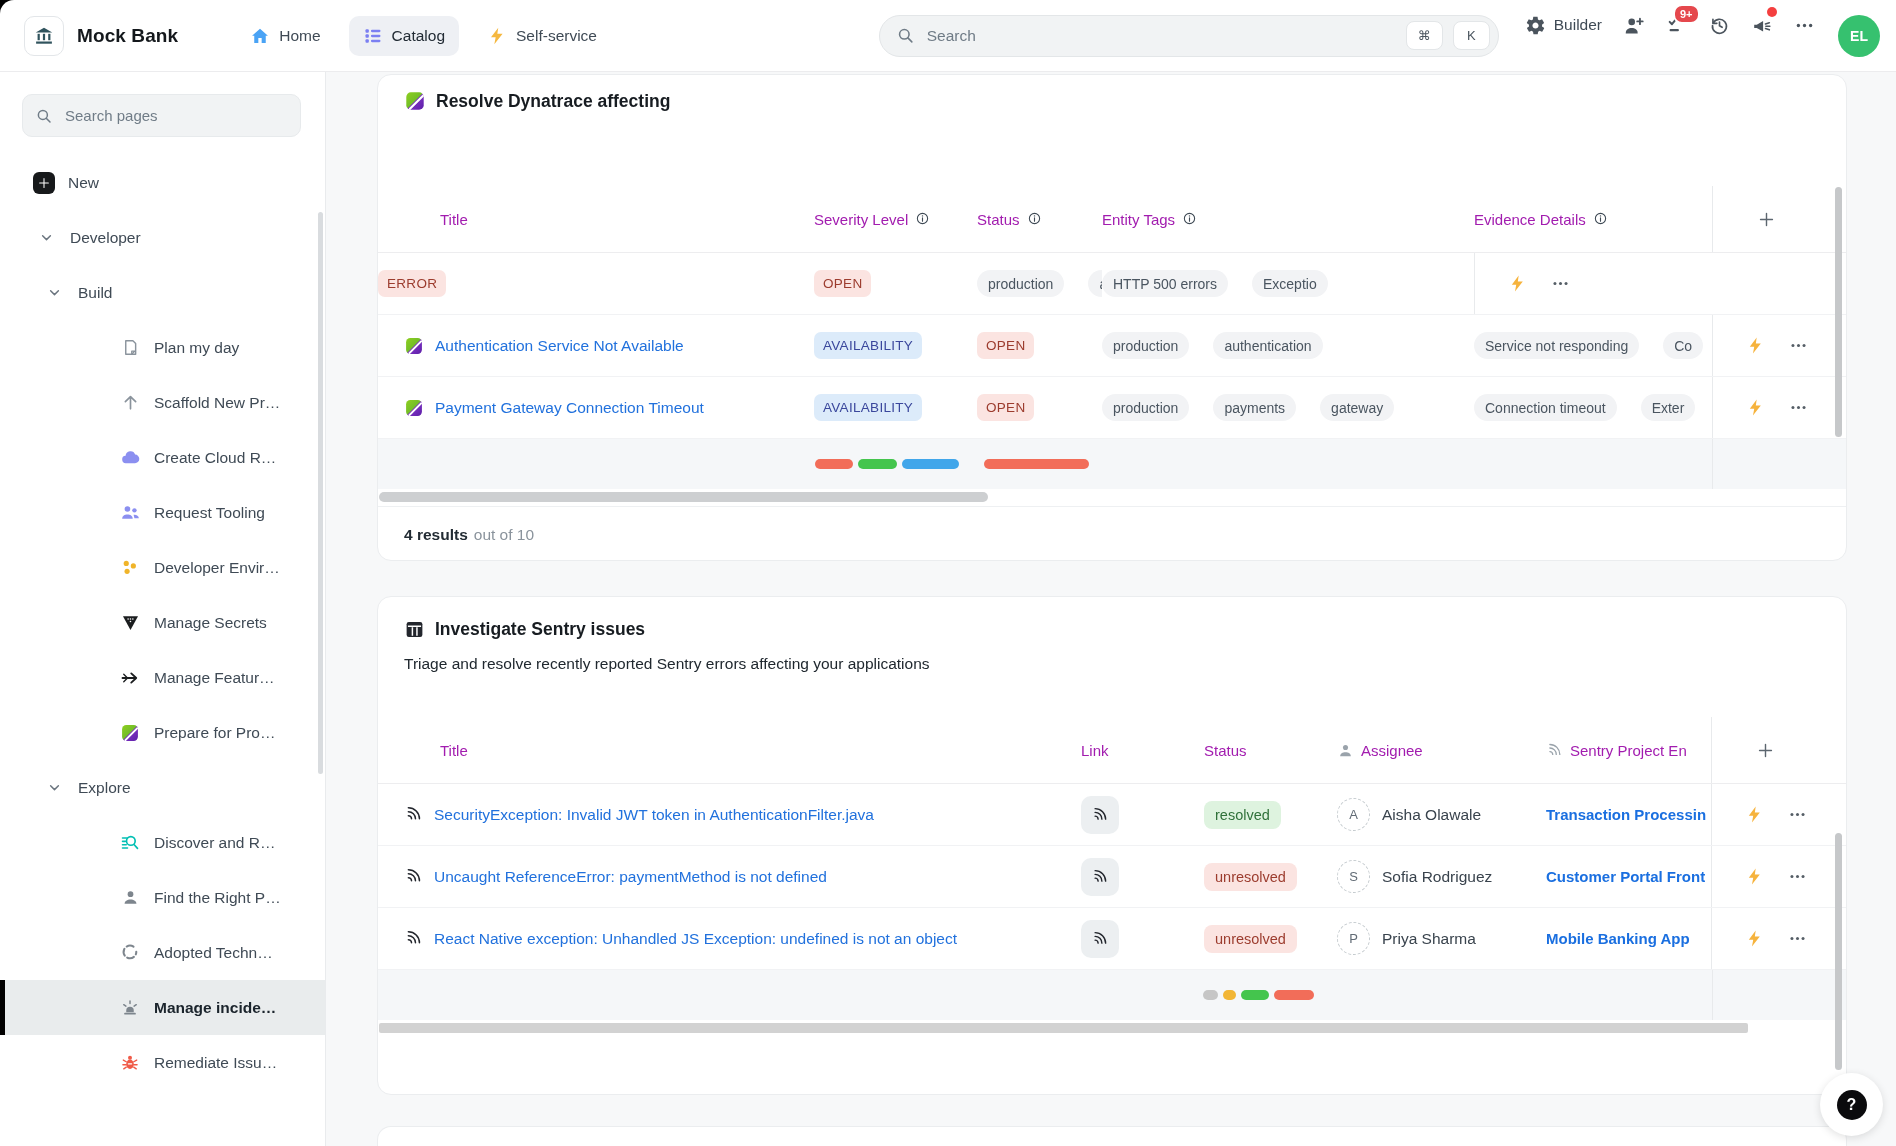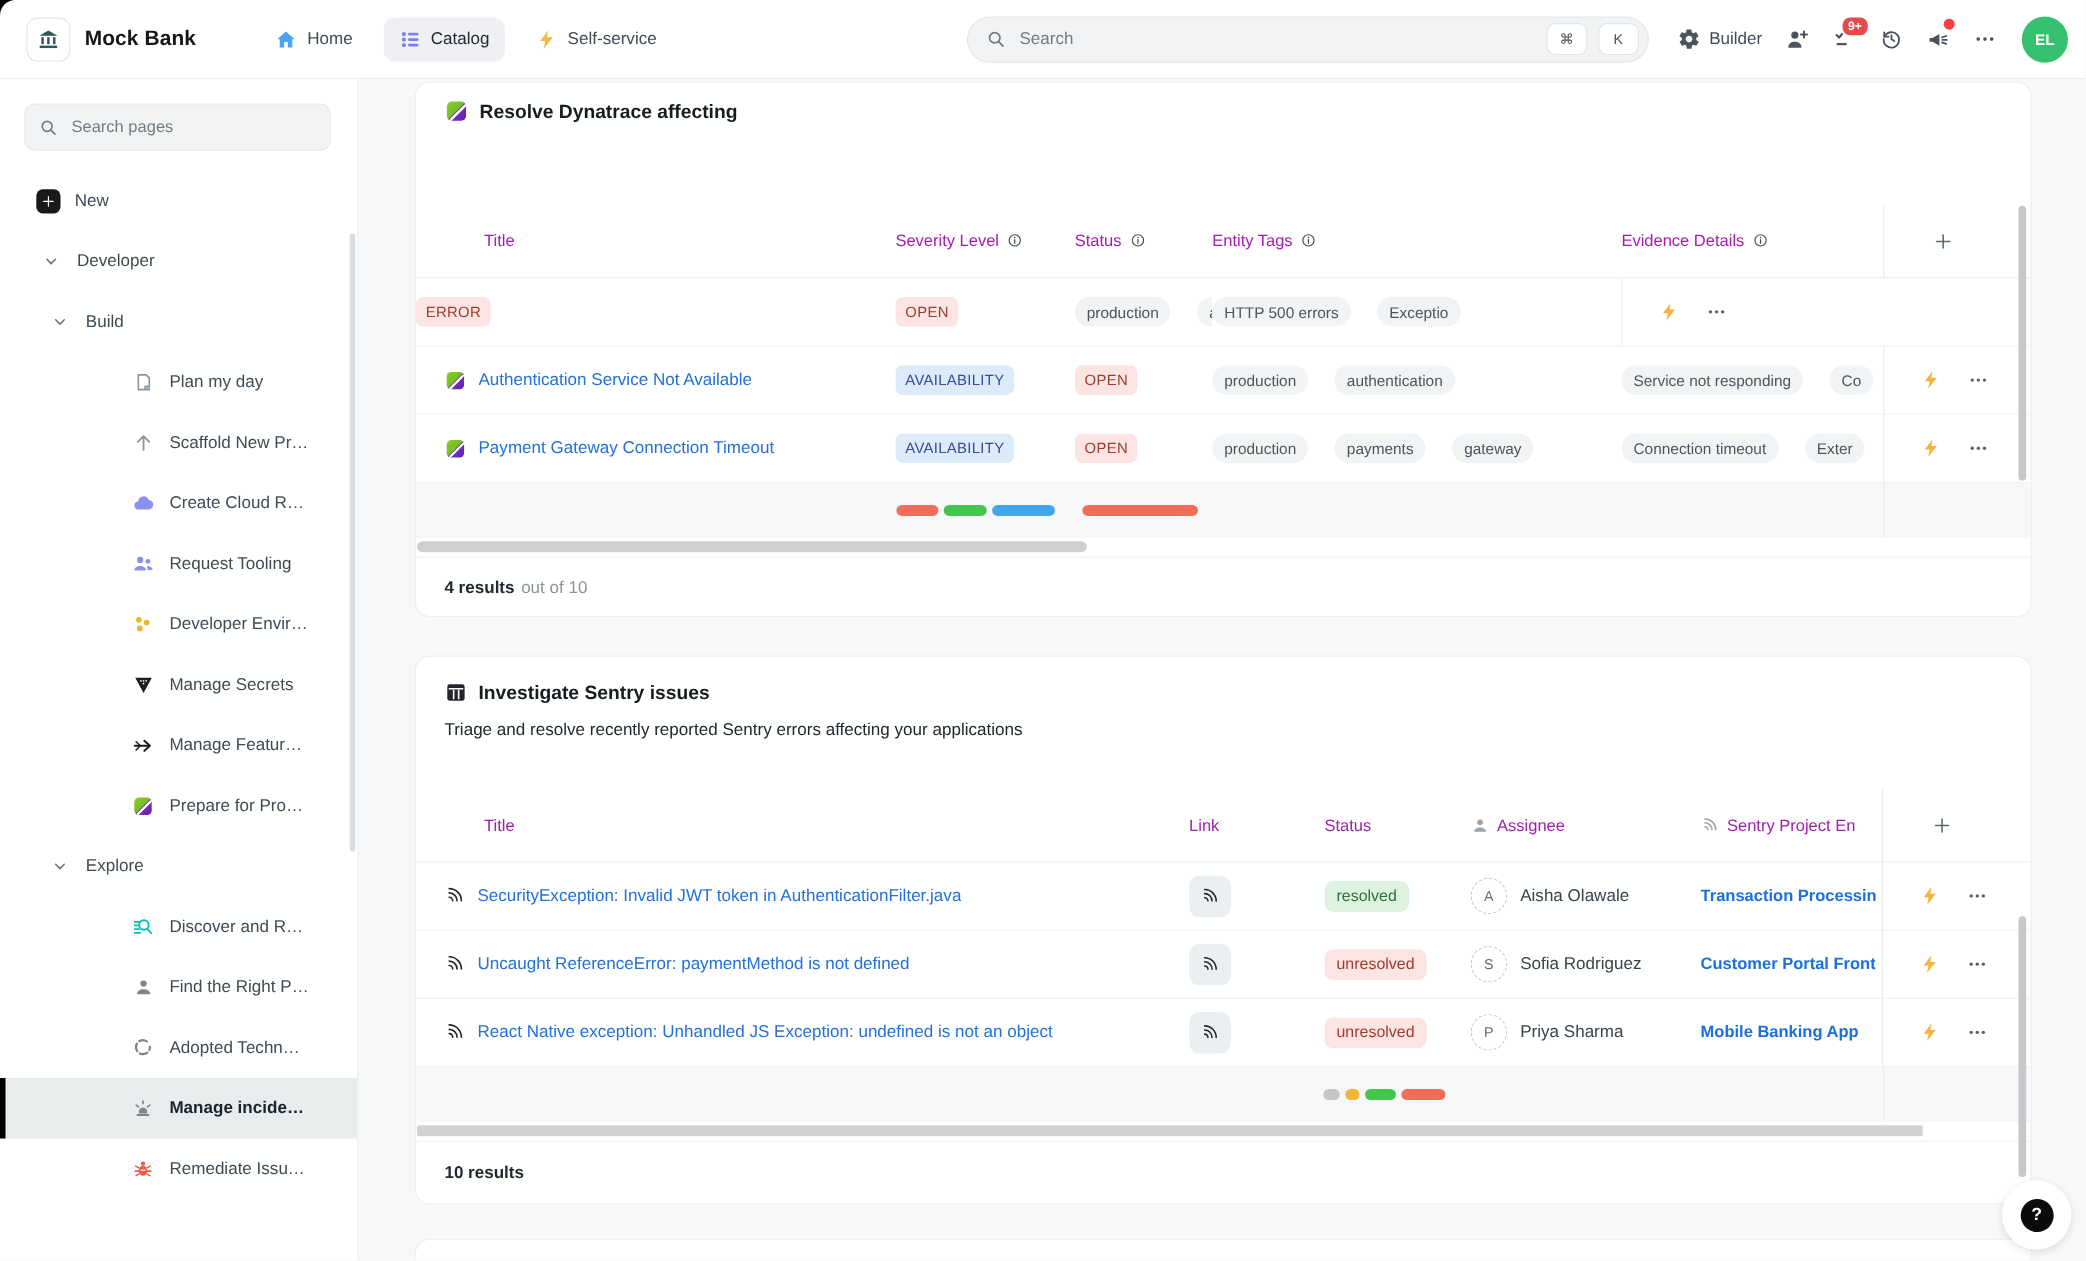--- a/index.html
+++ b/index.html
@@ -20,21 +20,21 @@
   .topnav{display:flex;align-items:center;margin-left:58px;gap:14px}
   .tnav{display:flex;align-items:center;gap:9px;font-size:15.5px;color:#3f4a55;padding:10px 14px;border-radius:10px;cursor:pointer;white-space:nowrap}
   .tnav.active{background:#eef0f4;color:#222b34;font-weight:500}
   .searchpill{
     margin-left:auto;width:620px;height:42px;background:#f1f3f4;border:1px solid #e3e6e8;border-radius:21px;
     display:flex;align-items:center;padding:0 8px 0 16px;box-sizing:border-box;gap:10px;
   }
   .searchpill input{flex:1;border:none;outline:none;background:transparent;font-size:15.5px;color:#3c4650;font-family:inherit}
   .searchpill input::placeholder{color:#6f7b86}
   .kbd{min-width:27px;height:27px;background:#fff;border:1px solid #e3e6e8;border-radius:8px;display:flex;align-items:center;justify-content:center;font-size:13px;color:#4a545e;padding:0 4px}
-  .topright{display:flex;align-items:center;margin-left:26px;gap:21px}
+  .topright{display:flex;align-items:flex-start;margin-left:26px;gap:21px}
   .tico{position:relative;color:#4b545d;display:flex;align-items:center;cursor:pointer}
   .builder{display:flex;align-items:center;gap:8px;font-size:15.5px;color:#3f4a55;cursor:pointer}
   .badge-num{position:absolute;top:-11px;left:7px;background:#e5484d;color:#fff;font-size:11px;font-weight:700;border-radius:9px;padding:2px 5px;border:2px solid #fff}
   .reddot{position:absolute;top:-8px;right:-4px;width:10px;height:10px;border-radius:50%;background:#f43f3f}
   .avatar{width:42px;height:42px;border-radius:50%;background:#36c16f;color:#fff;font-size:14px;font-weight:700;display:flex;align-items:center;justify-content:center;margin-left:2px;cursor:pointer}
   
   .sidebar{
     position:absolute;top:72px;left:0;bottom:0;width:326px;background:#fff;border-right:1px solid #e9ebed;
     box-sizing:border-box;padding-top:22px;z-index:1;
   }
@@ -853,23 +853,20 @@
       <span class="pill" style="width:15px;background:#c6c6c6"></span>
       <span class="pill" style="width:13px;background:#f2b636"></span>
       <span class="pill" style="width:28px;background:#44c54d"></span>
       <span class="pill" style="width:40px;background:#f26d59"></span>
     </div>
 
     <div class="scrollzone">
       <span class="hthumb" style="left:1px;width:1369px;background:#d2d2d2;border-radius:2px"></span>
     </div>
 
-    <div class="cfoot" style="height:58px">
-      <span class="res">10 results</span>
-    </div>
 
     <span class="vthumb" style="top:236px;height:237px"></span>
   </section>
 
   <section class="card card3"></section>
 </main>
 
 <div class="helpwrap">
   <div class="helpbtn">?</div>
 </div>

